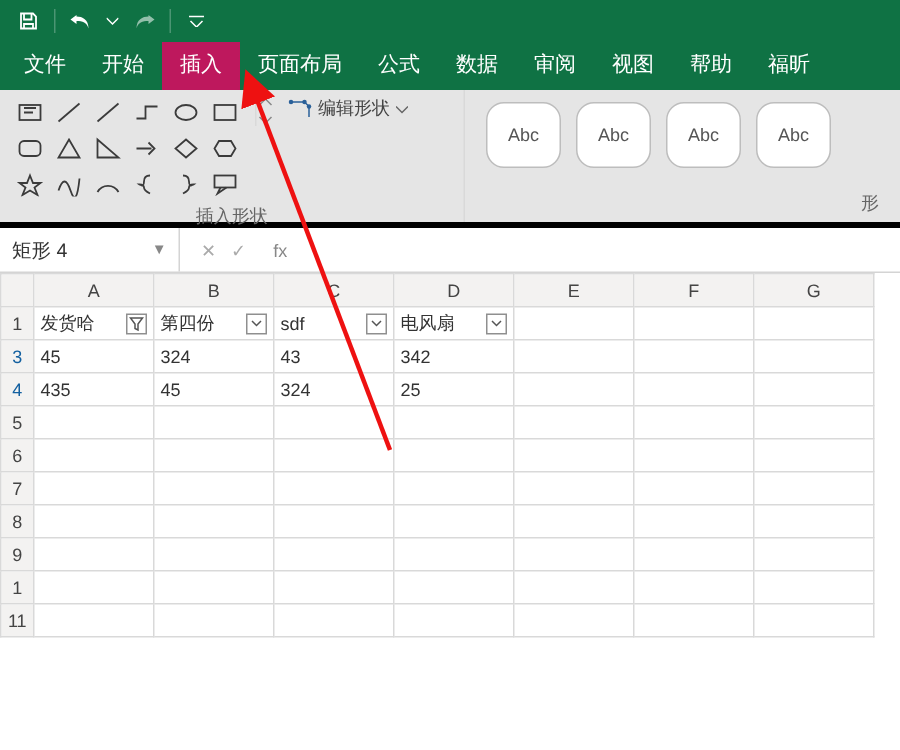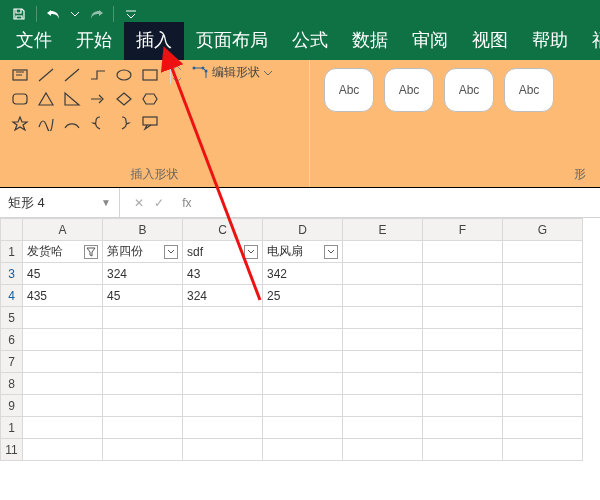--- a/index.html
+++ b/index.html
@@ -1,23 +1,23 @@
 <!DOCTYPE html>
 <html><head>
 <meta charset="utf-8">
 <style>
   html,body{margin:0;padding:0;font-family:"Microsoft YaHei","SimSun",sans-serif;font-size:12px;background:#fff;color:#333;width:600px;height:500px;overflow:hidden}
   *{box-sizing:border-box}
   .titlebar{height:28px;background:#0f7244;display:flex;align-items:center;padding:0 6px;gap:2px}
   .tb-btn{width:26px;height:24px;display:flex;align-items:center;justify-content:center;color:#fff}
   .tb-sep{width:1px;height:16px;background:rgba(255,255,255,.25);margin:0 2px}
-  .ribbon-tabs{height:32px;background:#0f7244;display:flex;align-items:flex-end;padding:0 4px;color:#fff;font-size:18px}
+  .ribbon-tabs{height:32px;background:#0f7244;display:flex;align-items:flex-end;padding:0 4px;color:#fff;font-size:14px}
   .rtab{padding:6px 12px 8px;cursor:pointer;white-space:nowrap}
-  .rtab.active{background:#0f172a}
-  .ribbon{height:128px;background:#fdba74;border-bottom:1px solid #000000;display:flex;position:relative}
+  .rtab.active{background:#be185d}
+  .ribbon{height:92px;background:#e5e5e5;border-bottom:4px solid #000000;display:flex;position:relative}
   .group{display:flex;flex-direction:column;border-right:1px solid #d9d9d9;padding:4px 8px 2px}
   .group .body{flex:1;display:flex;align-items:flex-start;gap:6px}
   .group .label{text-align:center;color:#666;font-size:12px;padding:2px 0}
   .shape-grid{display:grid;grid-template-columns:repeat(6,24px);grid-auto-rows:22px;gap:2px}
   .sgc{width:24px;height:22px;display:flex;align-items:center;justify-content:center;color:#3b3b3b}
   .sgc svg{width:18px;height:16px;stroke:#3b3b3b;fill:none;stroke-width:1.2}
   .ddcol{width:12px;display:flex;align-items:center;justify-content:center;border-left:1px solid #d9d9d9;margin-left:2px}
   .cmdcol{display:flex;flex-direction:column;gap:6px;padding:0 4px}
   .cmd{display:flex;align-items:center;gap:4px;color:#444;font-size:12px}
   .cmd .ico{width:16px;height:16px;display:flex;align-items:center;justify-content:center}

